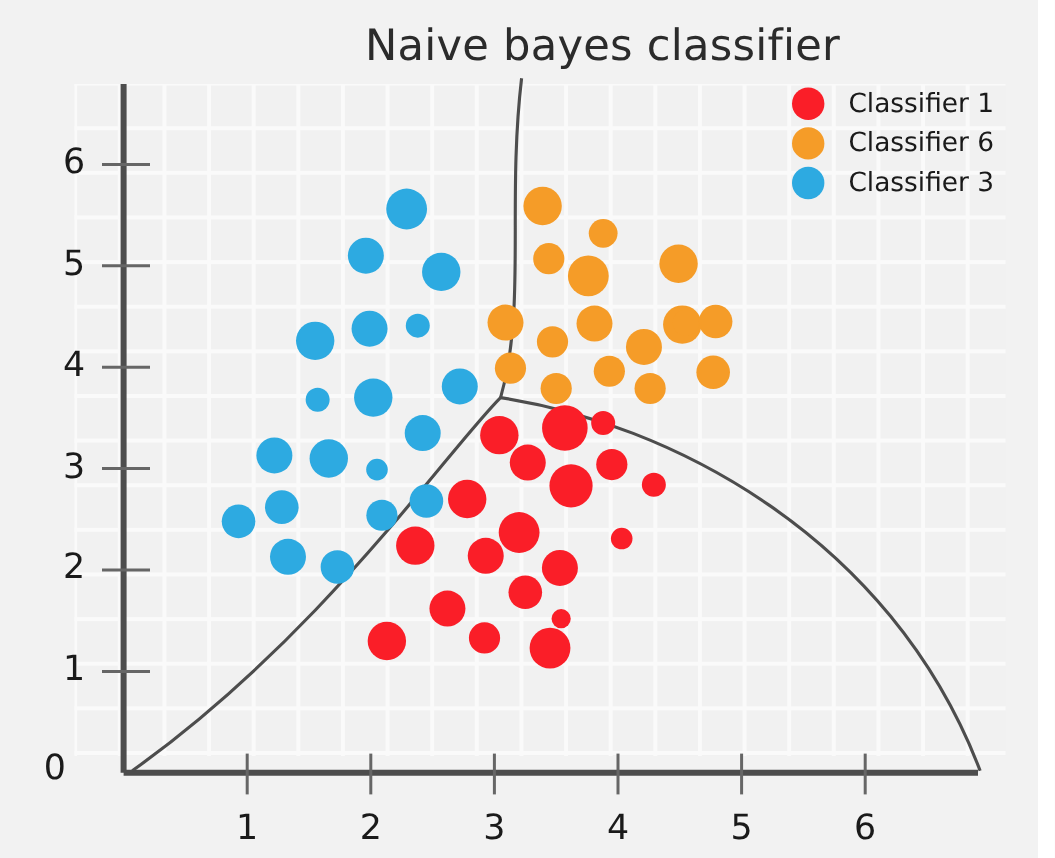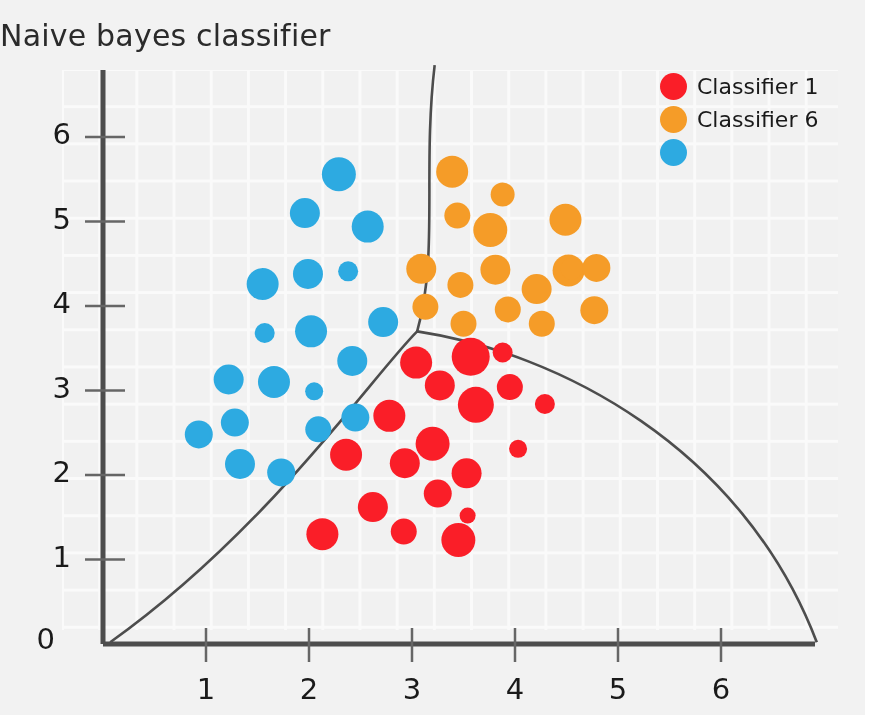--- a/index.html
+++ b/index.html
@@ -29,22 +29,22 @@
     width: 14px;
     height: 715px;
     background: #ffffff;
   }
 
   .chart-title {
     position: absolute;
     left: 0;
     top: 18px;
     width: 700px;
-    text-align: left;
-    font-size: 30px;
+    text-align: right;
+    font-size: 36px;
     color: #2b2b2b;
     letter-spacing: 0.2px;
     white-space: nowrap;
   }
 
   
   .grid-area {
     position: absolute;
     left: 62px;
     top: 70px;
@@ -91,21 +91,21 @@
     align-items: center;
     height: 33px;
   }
   .legend-swatch {
     width: 27px;
     height: 27px;
     border-radius: 50%;
     flex: 0 0 auto;
   }
   .legend-text {
-    margin-left: 10px;
+    margin-left: 20px;
     font-size: 22px;
     color: #1a1a1a;
     white-space: nowrap;
   }
 </style>
 </head>
 <body>
 
 <div id="figure">
 
@@ -214,17 +214,18 @@
     <div class="legend-row">
       <span class="legend-swatch" style="background: rgb(250, 30, 40);"></span>
       <span class="legend-text">Classifier 1</span>
     </div>
     <div class="legend-row">
       <span class="legend-swatch" style="background: rgb(245, 156, 40);"></span>
       <span class="legend-text">Classifier 6</span>
     </div>
     <div class="legend-row">
       <span class="legend-swatch" style="background: rgb(45, 170, 225);"></span>
+      <span class="legend-text">Classifier 3</span>
     </div>
   </div>
 
   <div class="right-gutter"></div>
 </div>
 
 </body></html>

